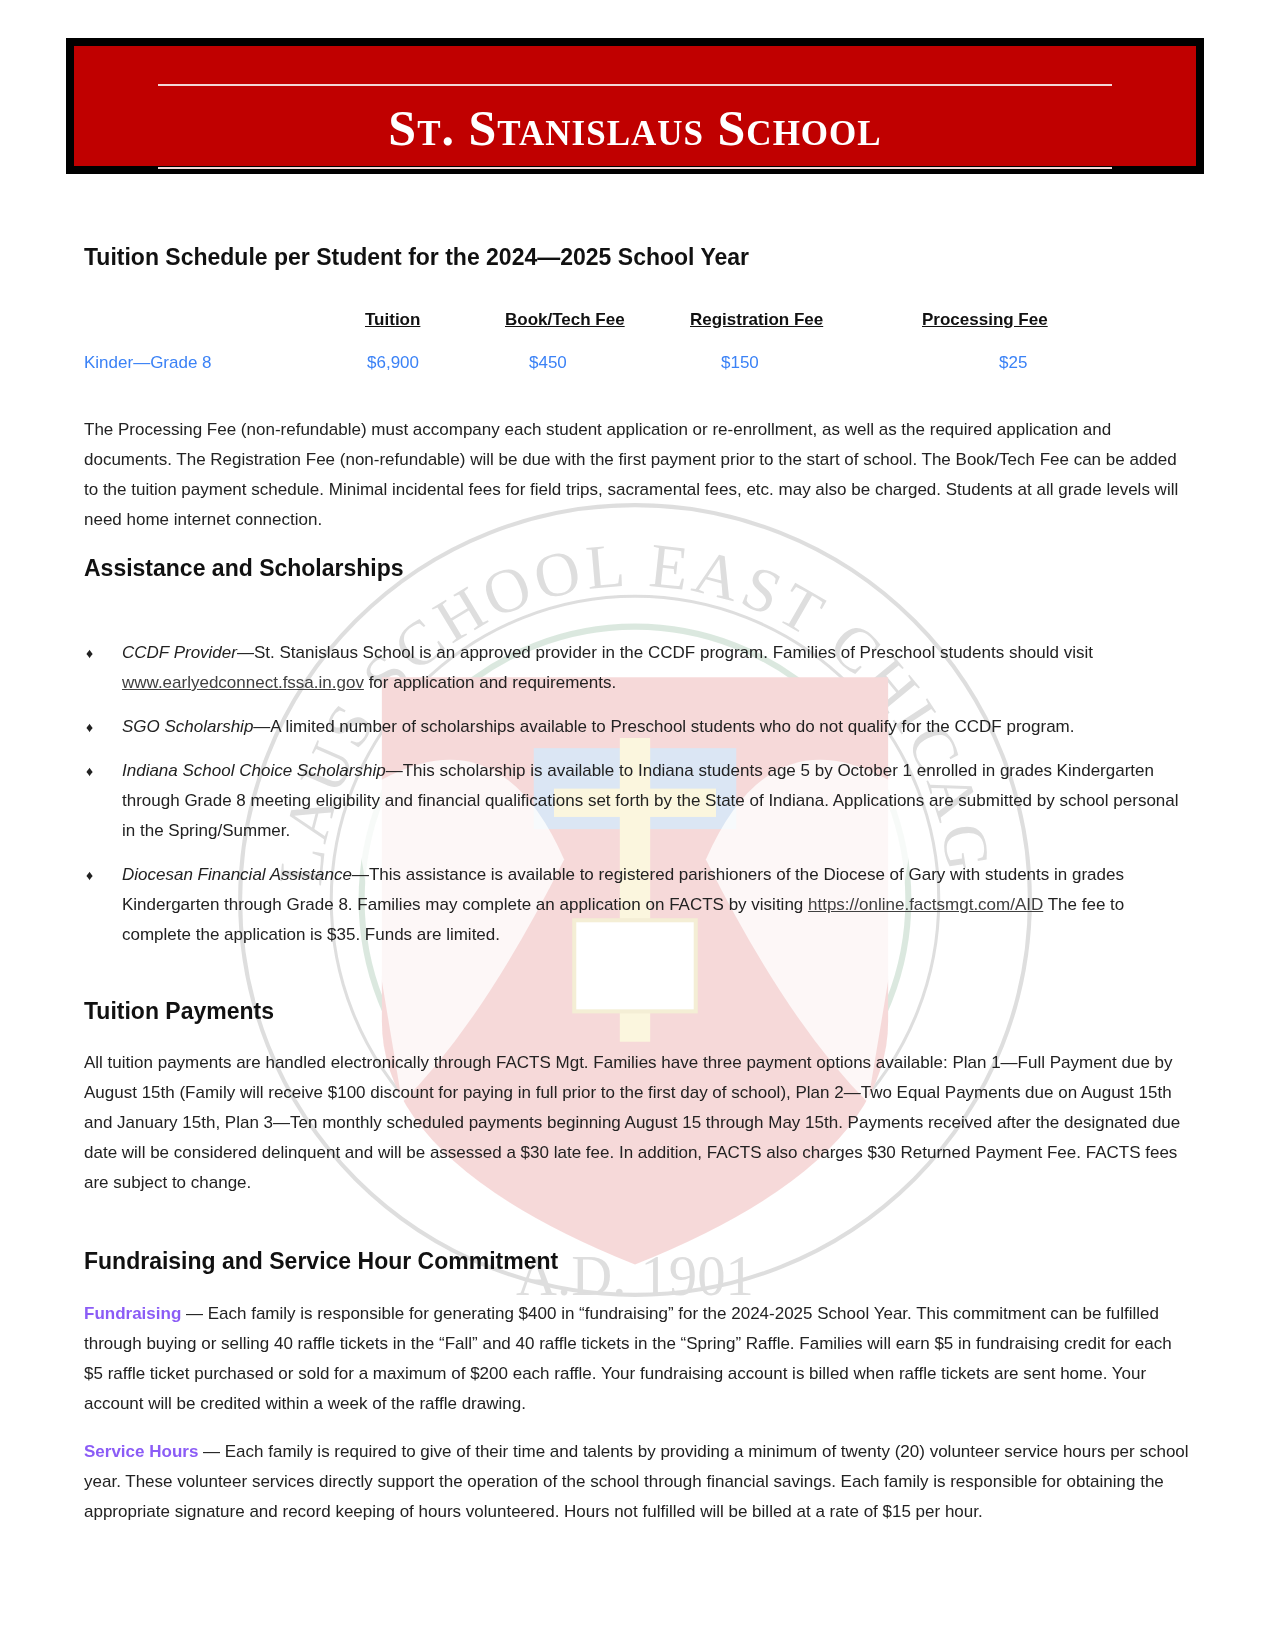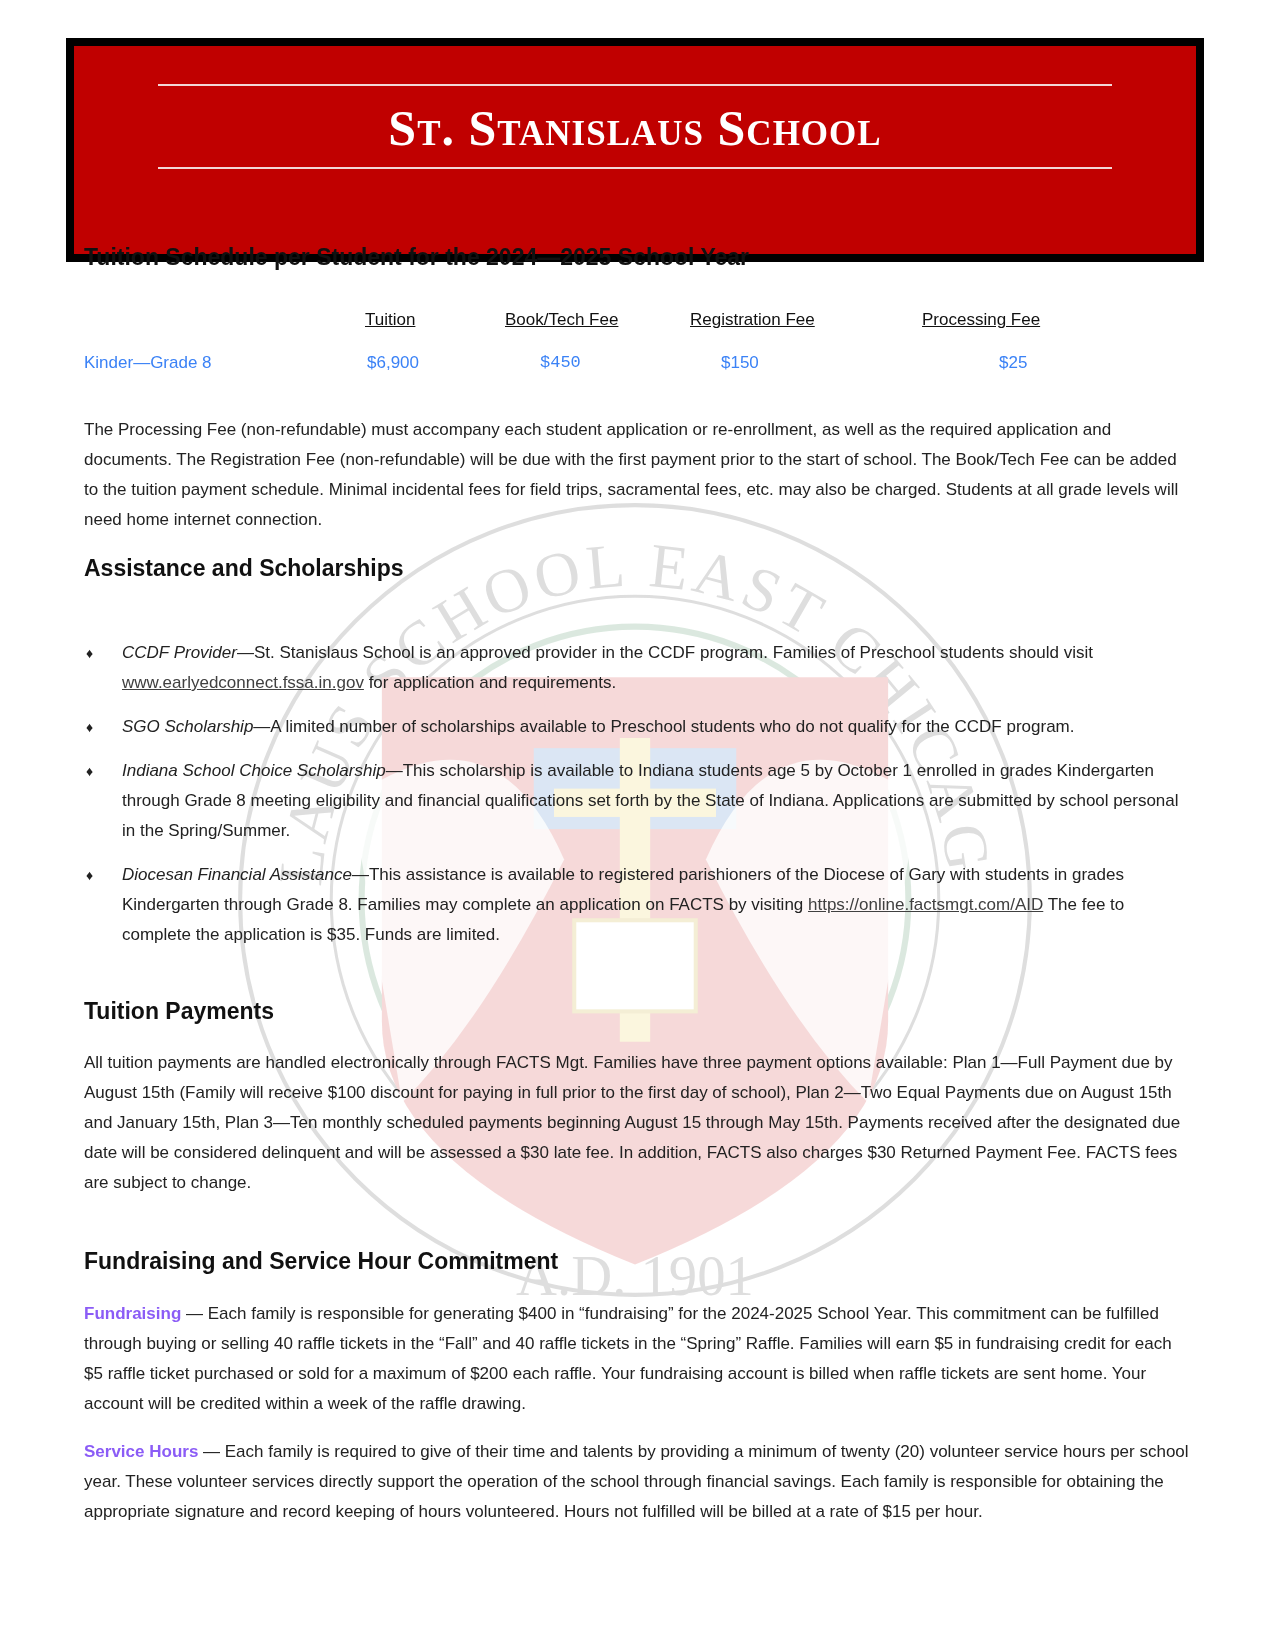--- a/index.html
+++ b/index.html
@@ -1,20 +1,20 @@
 <!DOCTYPE html>
 <html><head>
 <meta charset="utf-8">
 <style>
   * { box-sizing: border-box; margin: 0; padding: 0; }
   html, body { width: 1275px; height: 1650px; background: #ffffff; }
   body { position: relative; font-family: "Liberation Sans", "DejaVu Sans", sans-serif; color: #111; overflow: hidden; }
 
   .banner {
-    position: absolute; left: 66px; top: 38px; width: 1138px; height: 224px;
+    position: absolute; left: 66px; top: 38px; width: 1138px; height: 136px;
     background: #000; padding: 8px;
   }
   .banner-inner {
     width: 100%; height: 100%; background: #c00000; position: relative;
   }
   .banner-rule { position: absolute; left: 84px; right: 84px; height: 2px; background: #f2d6d6; }
   .banner-rule.top { top: 38px; }
   .banner-rule.bot { top: 121px; }
   .banner-title {
     position: absolute; left: 0; right: 0; top: 52px; text-align: center;
@@ -30,21 +30,21 @@
   .watermark {
     position: absolute; left: 230px; top: 495px; width: 810px; height: 810px; opacity: 0.28;
     pointer-events: none;
   }
 
   .content { position: absolute; left: 84px; top: 0; width: 1110px; }
   h2 { position: absolute; left: 0; font-size: 23px; font-weight: bold; color: #111; white-space: nowrap; }
   p.body { position: absolute; left: 0; width: 1110px; font-size: 17px; line-height: 30px; color: #222; }
 
   .fee-table { position: absolute; left: 0; top: 310px; width: 1110px; height: 70px; font-size: 17px; }
-  .fee-table .th { position: absolute; top: 0; font-weight: normal; text-decoration: underline; white-space: nowrap; text-align: center; }
+  .fee-table .th { position: absolute; top: 0; font-weight: bold; text-decoration: underline; white-space: nowrap; text-align: center; }
   .fee-table .td { position: absolute; top: 43px; white-space: nowrap; color: #3b82f6; }
 
   ul.bullets { position: absolute; left: 0; top: 638px; width: 1110px; list-style: none; }
   ul.bullets li { position: relative; padding-left: 38px; font-size: 17px; line-height: 30px; color: #222; margin-bottom: 14px; }
   ul.bullets li .diamond { position: absolute; left: 2px; top: 0; font-size: 14px; }
   ul.bullets li em { font-style: italic; }
   a.link { color: #404040; text-decoration: underline; }
   .lead { font-weight: bold; color: #8b5cf6; }
 </style>
 </head>
@@ -83,21 +83,21 @@
   <h2 style="top:244px;">Tuition Schedule per Student for the 2024—2025 School Year</h2>
 
   <div class="fee-table">
     <div class="th" style="left:281px;">Tuition</div>
     <div class="th" style="left:421px;">Book/Tech Fee</div>
     <div class="th" style="left:606px;">Registration Fee</div>
     <div class="th" style="left:838px;">Processing Fee</div>
 
     <div class="td" style="left:0;">Kinder—Grade 8</div>
     <div class="td" style="left:283px;">$6,900</div>
-    <div class="td" style="left:456px;font-family:Liberation Mono, monospace;">$450</div>
+    <div class="td" style="left:445px;">$450</div>
     <div class="td" style="left:637px;">$150</div>
     <div class="td" style="left:915px;">$25</div>
   </div>
 
   <p class="body" style="top:415px;">The Processing Fee (non-refundable) must accompany each student application or re-enrollment, as well as the required application and documents. The Registration Fee (non-refundable) will be due with the first payment prior to the start of school. The Book/Tech Fee can be added to the tuition payment schedule. Minimal incidental fees for field trips, sacramental fees, etc. may also be charged. Students at all grade levels will need home internet connection.</p>
 
   <h2 style="top:555px;">Assistance and Scholarships</h2>
 
   <ul class="bullets">
     <li>

